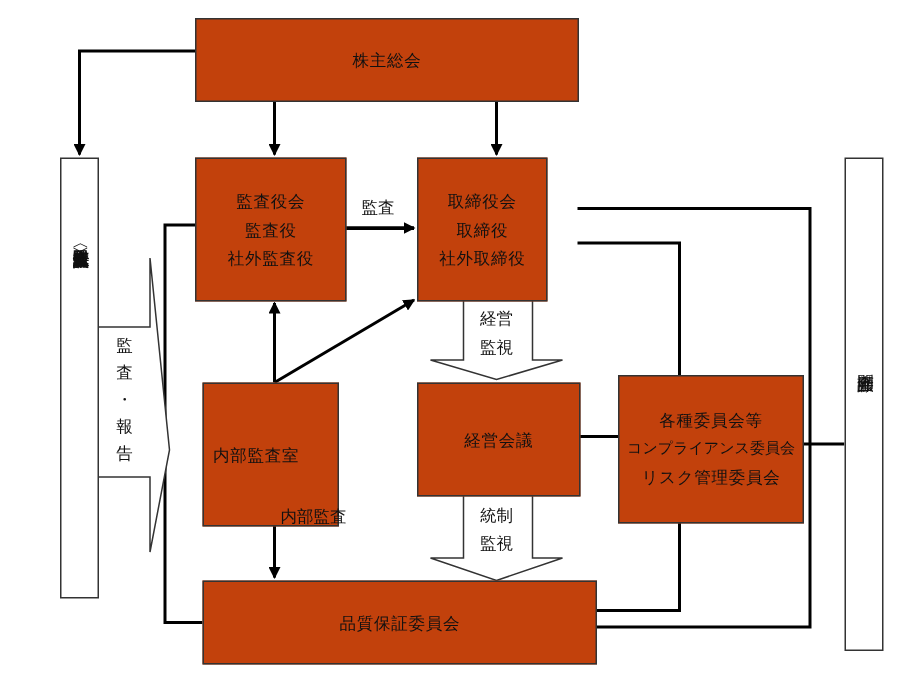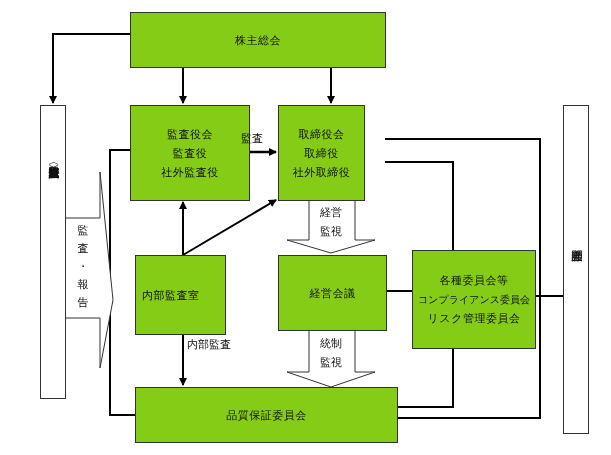--- a/index.html
+++ b/index.html
@@ -1,19 +1,19 @@
 <!DOCTYPE html>
 <html><head>
 <meta charset="utf-8">
 <style>
   html, body { margin: 0; padding: 0; background: #ffffff; }
   body { width: 611px; height: 455px; position: relative; overflow: hidden;
          font-family: "DejaVu Sans", sans-serif; color: #111; }
   .box { position: absolute; box-sizing: border-box; border: 1px solid #333;
-         background: #84cc16; display: flex; flex-direction: column;
+         background: #c2410c; display: flex; flex-direction: column;
          align-items: center; justify-content: center; text-align: center; }
   .box span { display: block; font-size: 11px; line-height: 19px; letter-spacing: 0.5px; }
   .vbox { position: absolute; box-sizing: border-box; border: 1px solid #333; background: #fff;
           display: flex; justify-content: center; }
   .vtext { writing-mode: vertical-rl; text-orientation: upright; font-size: 11px;
            letter-spacing: 0px; line-height: 14px; }
   svg.lines { position: absolute; left: 0; top: 0; }
   .label { position: absolute; font-size: 11px; line-height: 14px; white-space: nowrap; }
   .vlabel { position: absolute; font-size: 11px; line-height: 18px; text-align: center; width: 14px; }
 </style>
@@ -61,33 +61,33 @@
 </svg>
 
 <div class="box" style="left:130px;top:12px;width:256px;height:56px;">
   <span>株主総会</span>
 </div>
 
 <div class="vbox" style="left:40px;top:105px;width:26px;height:294px;padding-top:52px;">
   <div class="vtext">会計監査人〈新日本有限責任監査法人〉</div>
 </div>
 
-<div class="box" style="left:130px;top:105px;width:120px;height:96px;">
+<div class="box" style="left:130px;top:105px;width:101px;height:96px;">
   <span>監査役会</span>
   <span>監査役</span>
   <span>社外監査役</span>
 </div>
 
 <div class="box" style="left:278px;top:105px;width:87px;height:96px;">
   <span>取締役会</span>
   <span>取締役</span>
   <span>社外取締役</span>
 </div>
 
-<div class="box" style="left:135px;top:255px;width:91px;height:80px;align-items:flex-start;padding-left:6px;">
+<div class="box" style="left:135px;top:255px;width:91px;height:96px;align-items:flex-start;padding-left:6px;">
   <span>内部監査室</span>
 </div>
 
 <div class="box" style="left:278px;top:255px;width:109px;height:76px;">
   <span>経営会議</span>
 </div>
 
 <div class="box" style="left:412px;top:250px;width:124px;height:99px;">
   <span>各種委員会等</span>
   <span style="font-size:10px;letter-spacing:0;">コンプライアンス委員会</span>

